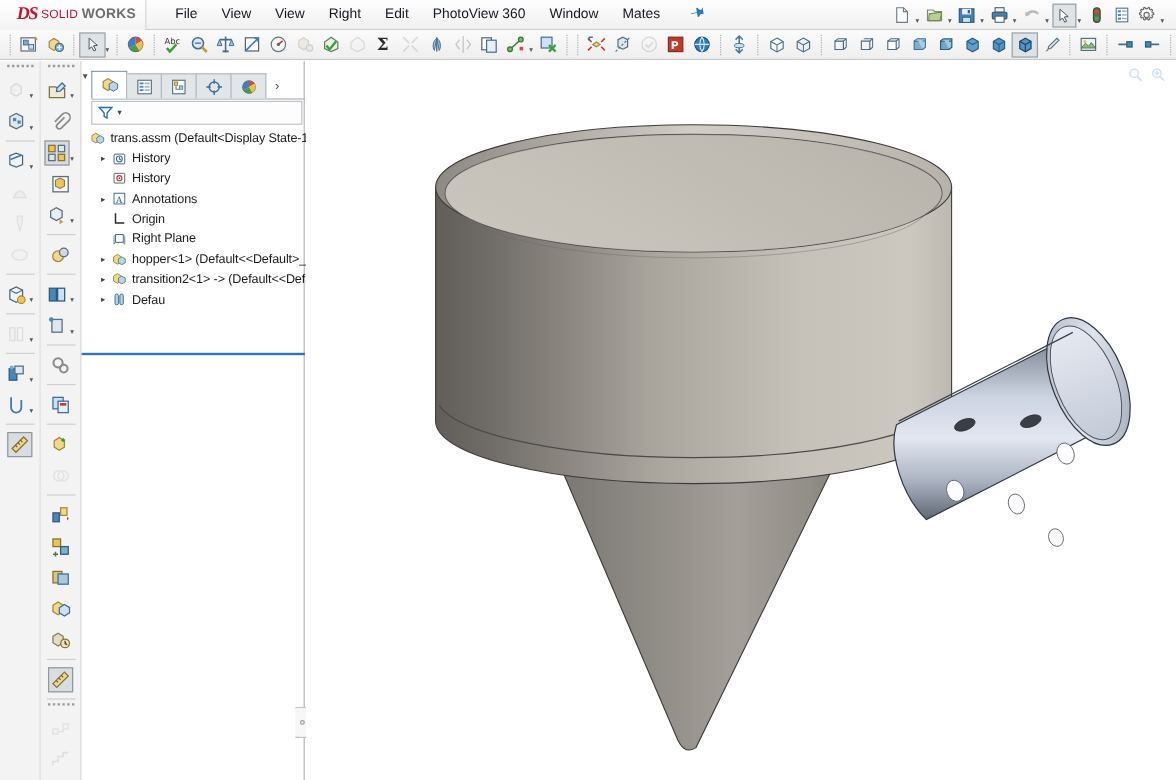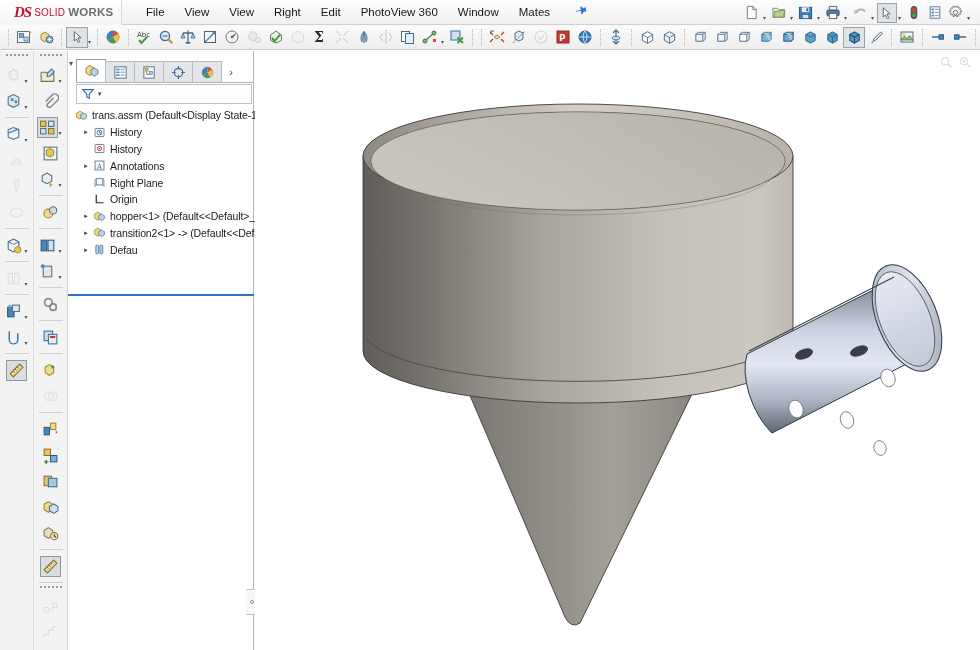--- a/index.html
+++ b/index.html
@@ -892,35 +892,35 @@
         </span>
         <span class="tlabel">Annotations</span>
       </div>
 
 
 
       <div class="trow" style="padding-left:12px">
         <span class="twist"></span>
         <span class="tico">
           <svg width="13" height="13" viewBox="0 0 16 16">
+              <path d="M4 2v10h9" fill="none" stroke="#2b2b2b" stroke-width="1.5"></path>
+            </svg>
+        </span>
+        <span class="tlabel">Origin</span>
+      </div>
+
+      <div class="trow" style="padding-left:12px">
+        <span class="twist"></span>
+        <span class="tico">
+          <svg width="13" height="13" viewBox="0 0 16 16">
               <path d="M4 3h8v8H4z" fill="#fdfdfd" stroke="#4a6a86"></path>
               <path d="M4 3l-1.5 2v8l1.5-2M12 3l1.5 2v8L12 11" fill="none" stroke="#4a6a86" stroke-width=".8"></path>
             </svg>
         </span>
         <span class="tlabel">Right Plane</span>
-      </div>
-
-      <div class="trow" style="padding-left:12px">
-        <span class="twist"></span>
-        <span class="tico">
-          <svg width="13" height="13" viewBox="0 0 16 16">
-              <path d="M4 2v10h9" fill="none" stroke="#2b2b2b" stroke-width="1.5"></path>
-            </svg>
-        </span>
-        <span class="tlabel">Origin</span>
       </div>
 
       <div class="trow" style="padding-left:12px">
         <span class="twist">▸</span>
         <span class="tico">
           <svg width="13" height="13" viewBox="0 0 16 16">
               <path d="M2 5l4-2.5L10 5v5l-4 2.5L2 10z" fill="#f0d98a" stroke="#a08a3c"></path>
               <path d="M7 7l3.5-2L14 7v4l-3.5 2L7 11z" fill="#bcd4e4" stroke="#3e6f99" stroke-width=".8"></path>
             </svg>
         </span>

